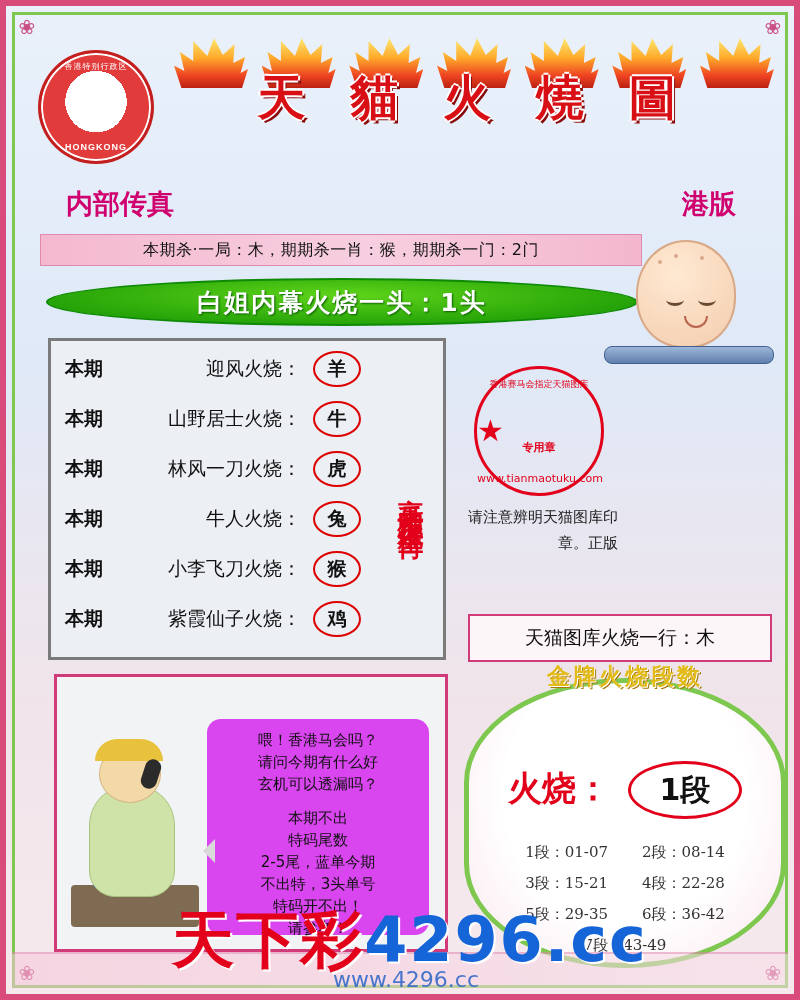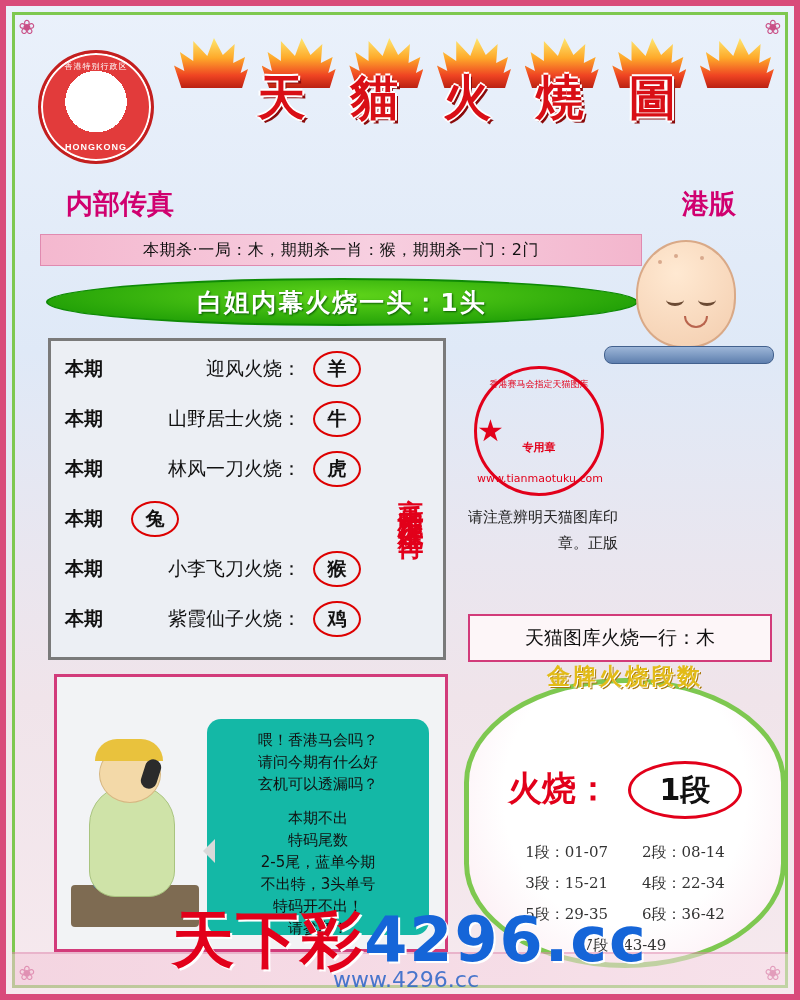--- a/index.html
+++ b/index.html
@@ -235,21 +235,21 @@
     background:#f2f3f5;border:3px solid #d23b7a;
   }
   .phone-title{
     position:absolute;left:0;right:0;top:4px;text-align:center;
     font-size:27px;font-weight:bold;color:#e2001a;
     font-family:"DejaVu Sans",sans-serif;letter-spacing:3px;
     text-shadow:1px 1px 0 #fff,2px 2px 0 #8a0a0a;
   }
   .bubble{
     position:absolute;left:150px;top:42px;width:222px;height:216px;
-    background:#14b8a6;border-radius:14px;
+    background:#d946ef;border-radius:14px;
   }
   .bubble:after{
     content:"";position:absolute;left:-16px;top:120px;
     border:12px solid transparent;border-right-color:#d9d9d9;
   }
   .bubble p{
     margin:0;padding:0;font-size:15px;line-height:22px;color:#111;
     font-family:"DejaVu Sans",sans-serif;text-align:center;
   }
   .bubble .blk1{position:absolute;left:0;right:0;top:10px;}
@@ -392,20 +392,21 @@
       <div class="lr-text">山野居士火烧：</div>
       <div class="oval">牛</div>
     </div>
     <div class="listrow" style="top:106px">
       <div class="lr-label">本期</div>
       <div class="lr-text">林风一刀火烧：</div>
       <div class="oval">虎</div>
     </div>
     <div class="listrow" style="top:156px">
       <div class="lr-label">本期</div>
+      <div class="lr-text">牛人火烧：</div>
       <div class="oval">兔</div>
     </div>
     <div class="listrow" style="top:206px">
       <div class="lr-label">本期</div>
       <div class="lr-text">小李飞刀火烧：</div>
       <div class="oval">猴</div>
     </div>
     <div class="listrow" style="top:256px">
       <div class="lr-label">本期</div>
       <div class="lr-text">紫霞仙子火烧：</div>
@@ -464,21 +465,21 @@
       <span>火烧：</span>
       <span class="circle">1段</span>
     </div>
     <div class="duan-list">
       <div class="ln">
         <span>1段：01-07</span>
         <span>2段：08-14</span>
       </div>
       <div class="ln">
         <span>3段：15-21</span>
-        <span>4段：22-34</span>
+        <span>4段：22-28</span>
       </div>
       <div class="ln">
         <span>5段：29-35</span>
         <span>6段：36-42</span>
       </div>
       <div class="ln">
         <span>7段：43-49</span>
       </div>
     </div>
   </div>

